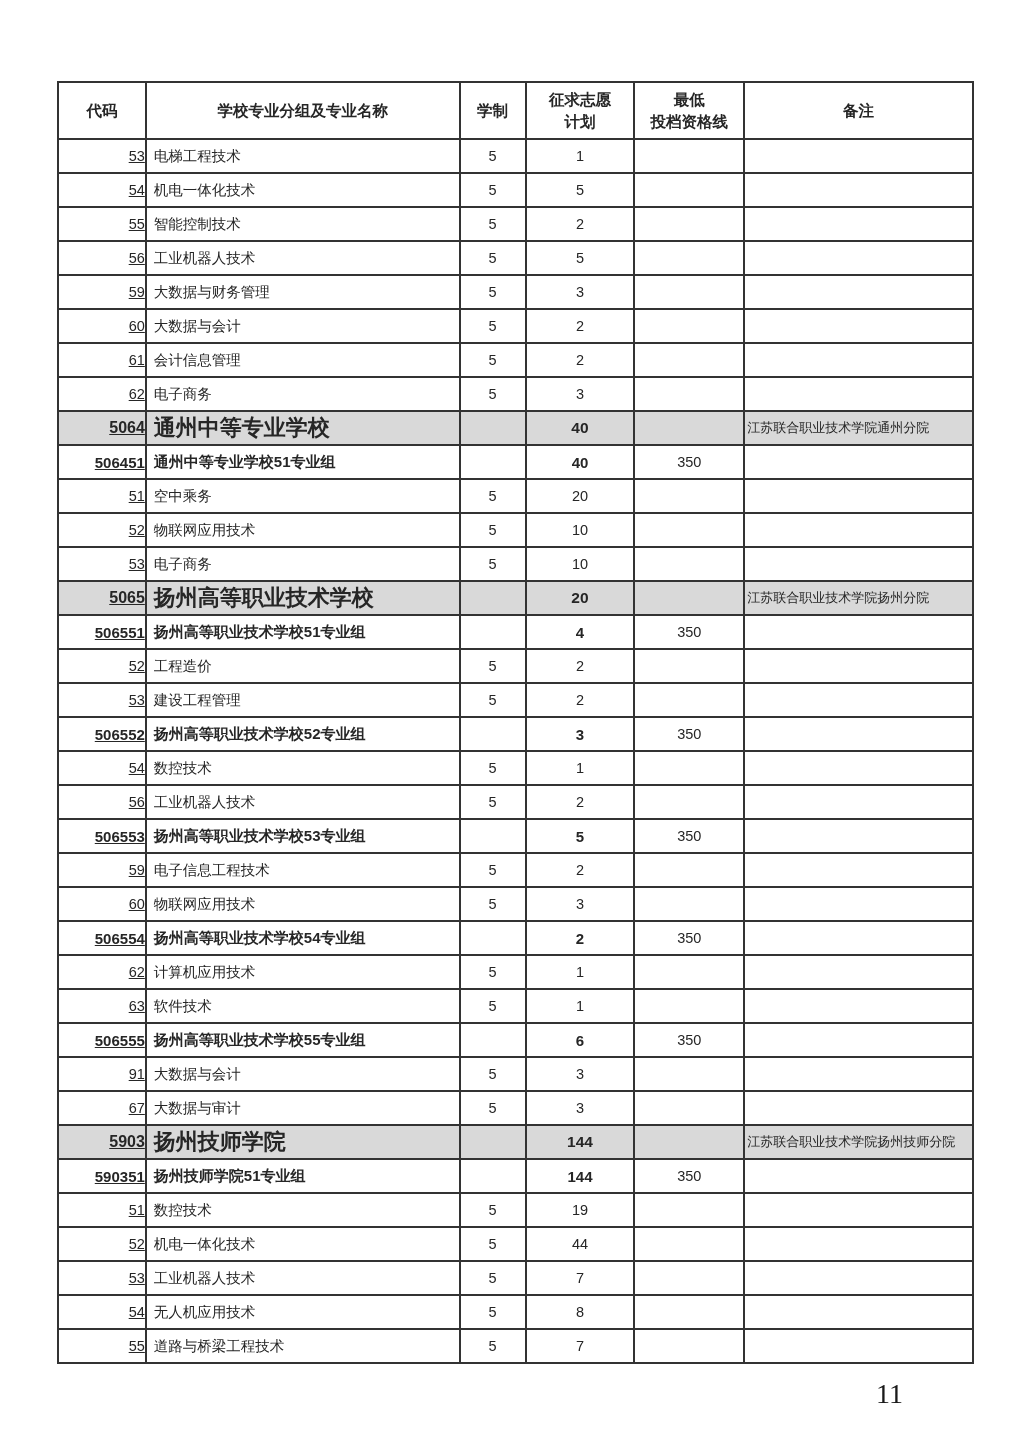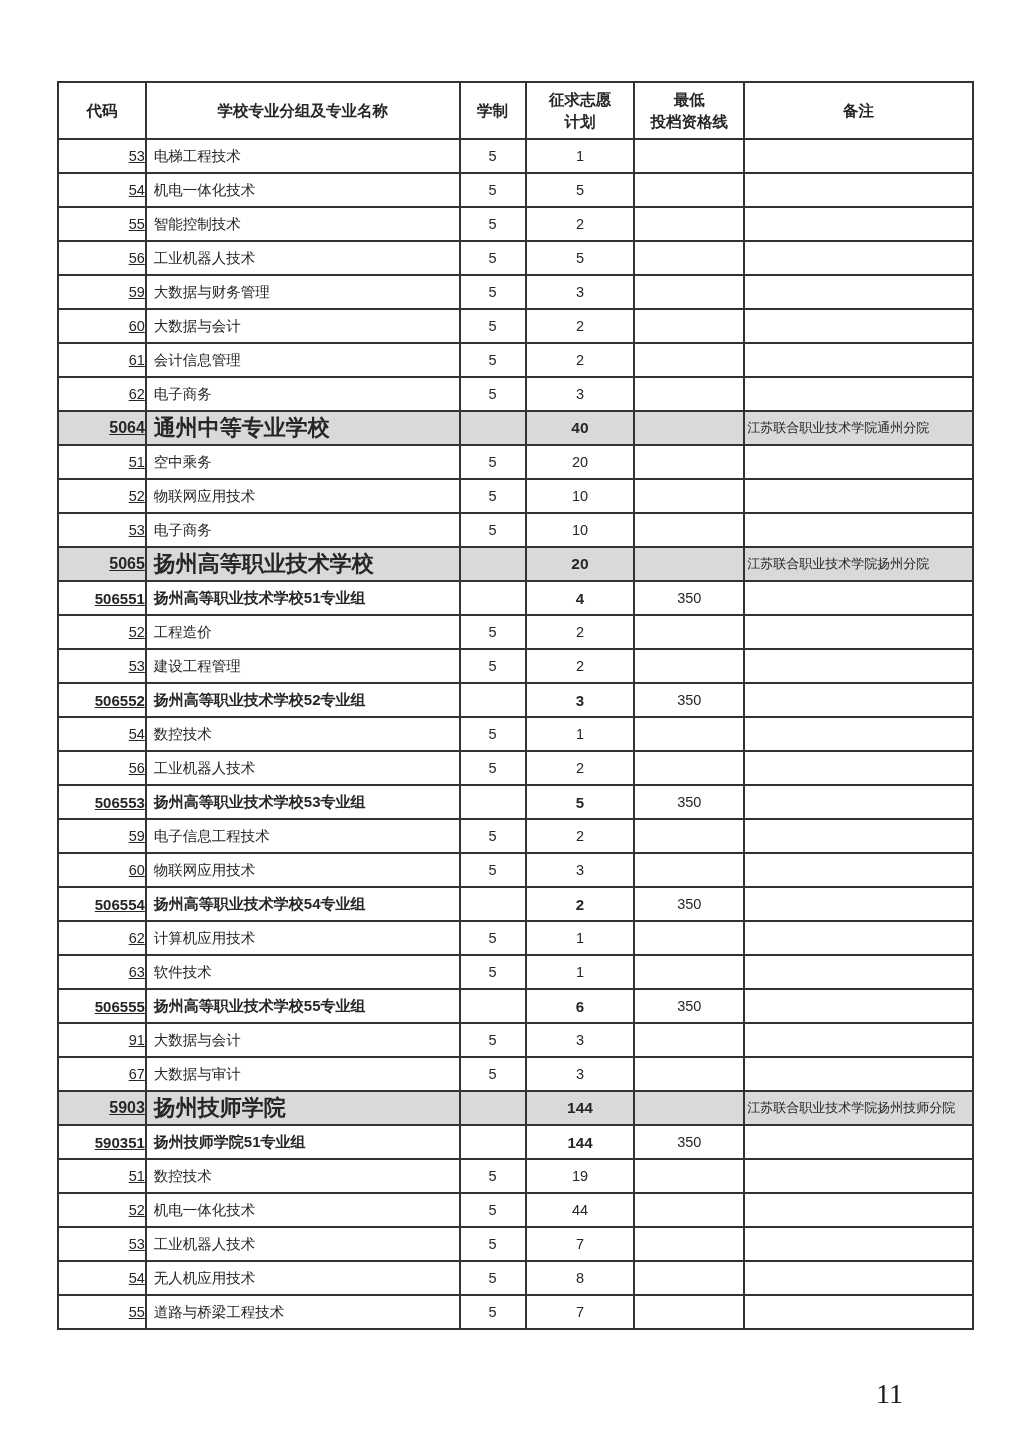--- a/index.html
+++ b/index.html
@@ -162,20 +162,28 @@
           <td class="cell-remark"></td>
         </tr>
         <tr class="row-school">
           <td class="cell-code">5064</td>
           <td class="cell-name">通州中等专业学校</td>
           <td class="cell-duration"></td>
           <td class="cell-plan">40</td>
           <td class="cell-min"></td>
           <td class="cell-remark">江苏联合职业技术学院通州分院</td>
         </tr>
+        <tr class="row-group">
+          <td class="cell-code">506451</td>
+          <td class="cell-name">通州中等专业学校51专业组</td>
+          <td class="cell-duration"></td>
+          <td class="cell-plan">40</td>
+          <td class="cell-min">350</td>
+          <td class="cell-remark"></td>
+        </tr>
         <tr class="row-major">
           <td class="cell-code">51</td>
           <td class="cell-name">空中乘务</td>
           <td class="cell-duration">5</td>
           <td class="cell-plan">20</td>
           <td class="cell-min"></td>
           <td class="cell-remark"></td>
         </tr>
         <tr class="row-major">
           <td class="cell-code">52</td>

